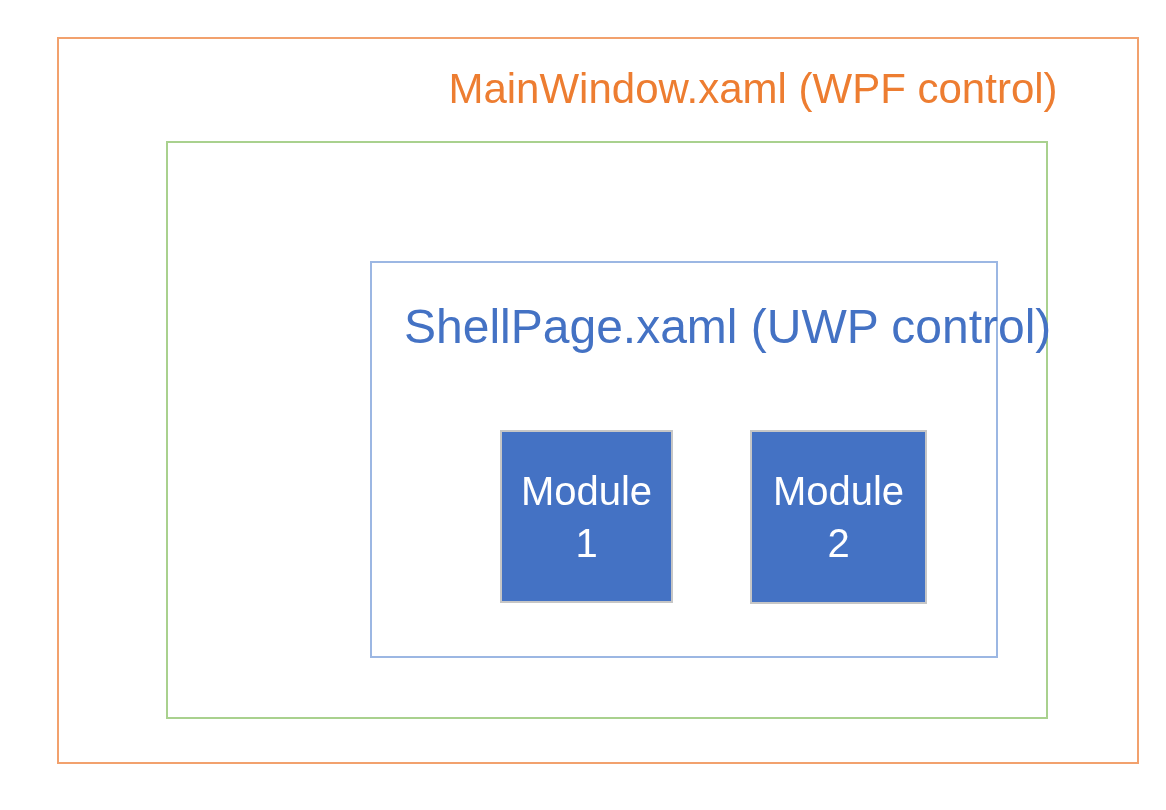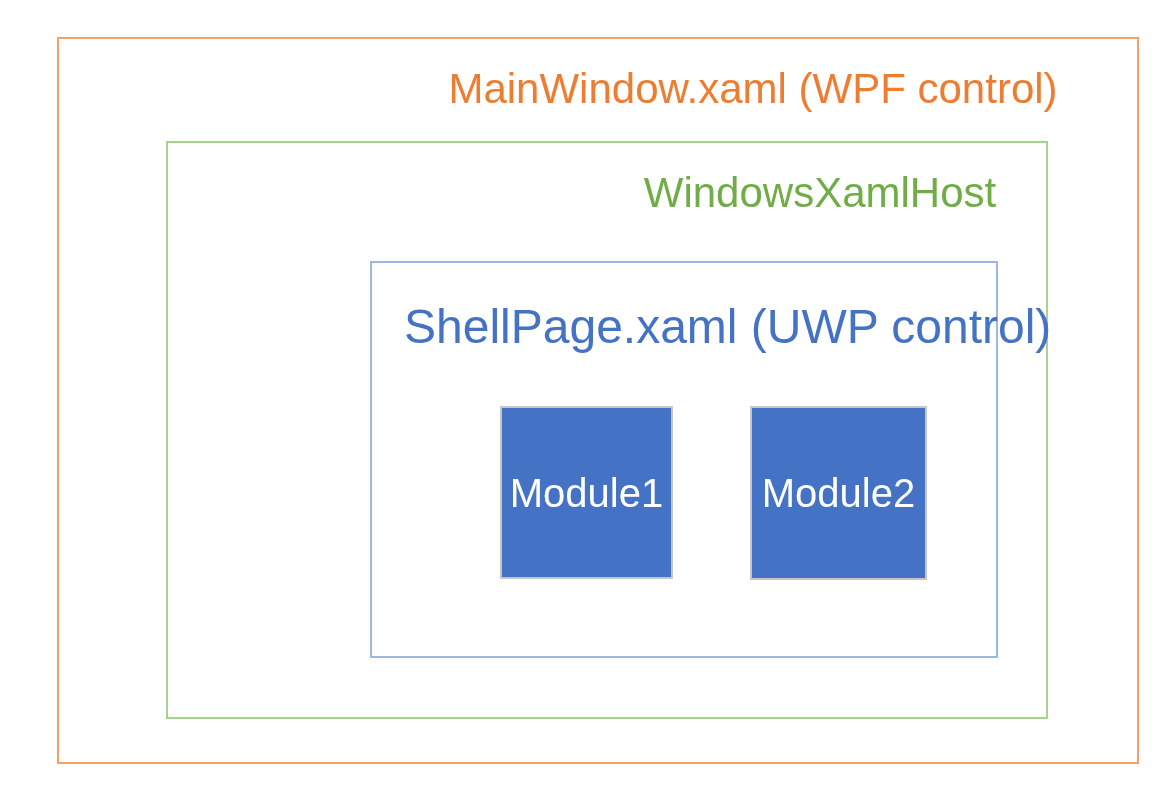--- a/index.html
+++ b/index.html
@@ -59,45 +59,46 @@
     font-size: 48px;
     color: #4472C4;
   }
   .module {
     position: absolute;
     box-sizing: border-box;
     background: #4472C4;
     border: 2px solid #C6C6C6;
     color: #ffffff;
     display: flex;
+    flex-direction: column;
     align-items: center;
     justify-content: center;
     font-size: 40px;
     line-height: 1.3;
     text-align: center;
+    margin-top: 24px;
   }
   #module-1-box {
     left: 500px; top: 406px;
     width: 173px; height: 173px;
   }
   #module-2-box {
     left: 750px; top: 406px;
     width: 177px; height: 174px;
   }
 </style>
 </head>
 <body>
 
 <div id="canvas">
 
   <div class="box" id="outer-box"></div>
   <div class="title" id="outer-title">MainWindow.xaml (WPF control)</div>
 
   <div class="box" id="host-box"></div>
-  <div class="title" id="host-title">WindowsXamlHost</div>
 
   <div class="box" id="shell-box"></div>
   <div class="title" id="shell-title">ShellPage.xaml (UWP control)</div>
 
   <div class="module" id="module-1-box">
     <span>Module</span>
     <span>1</span>
   </div>
 
   <div class="module" id="module-2-box">

